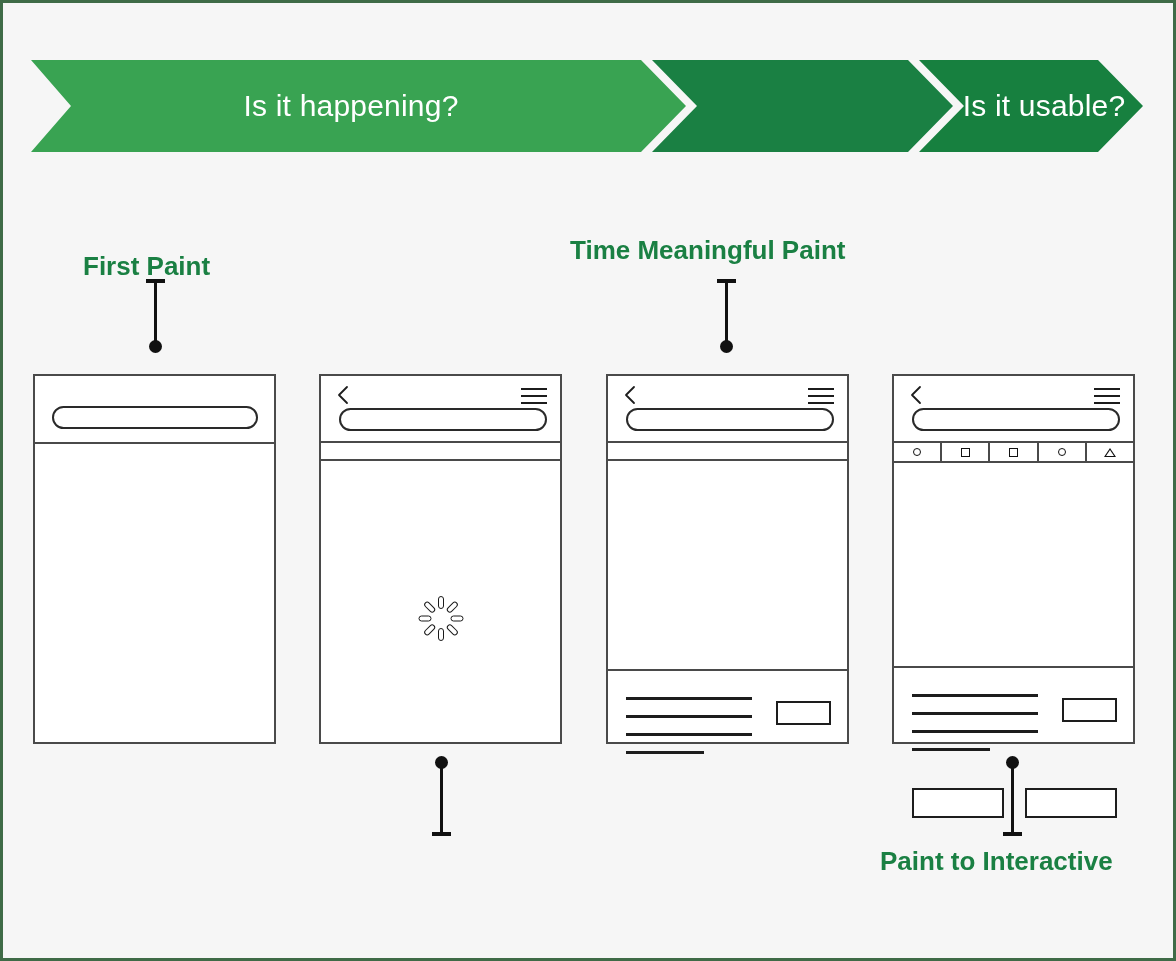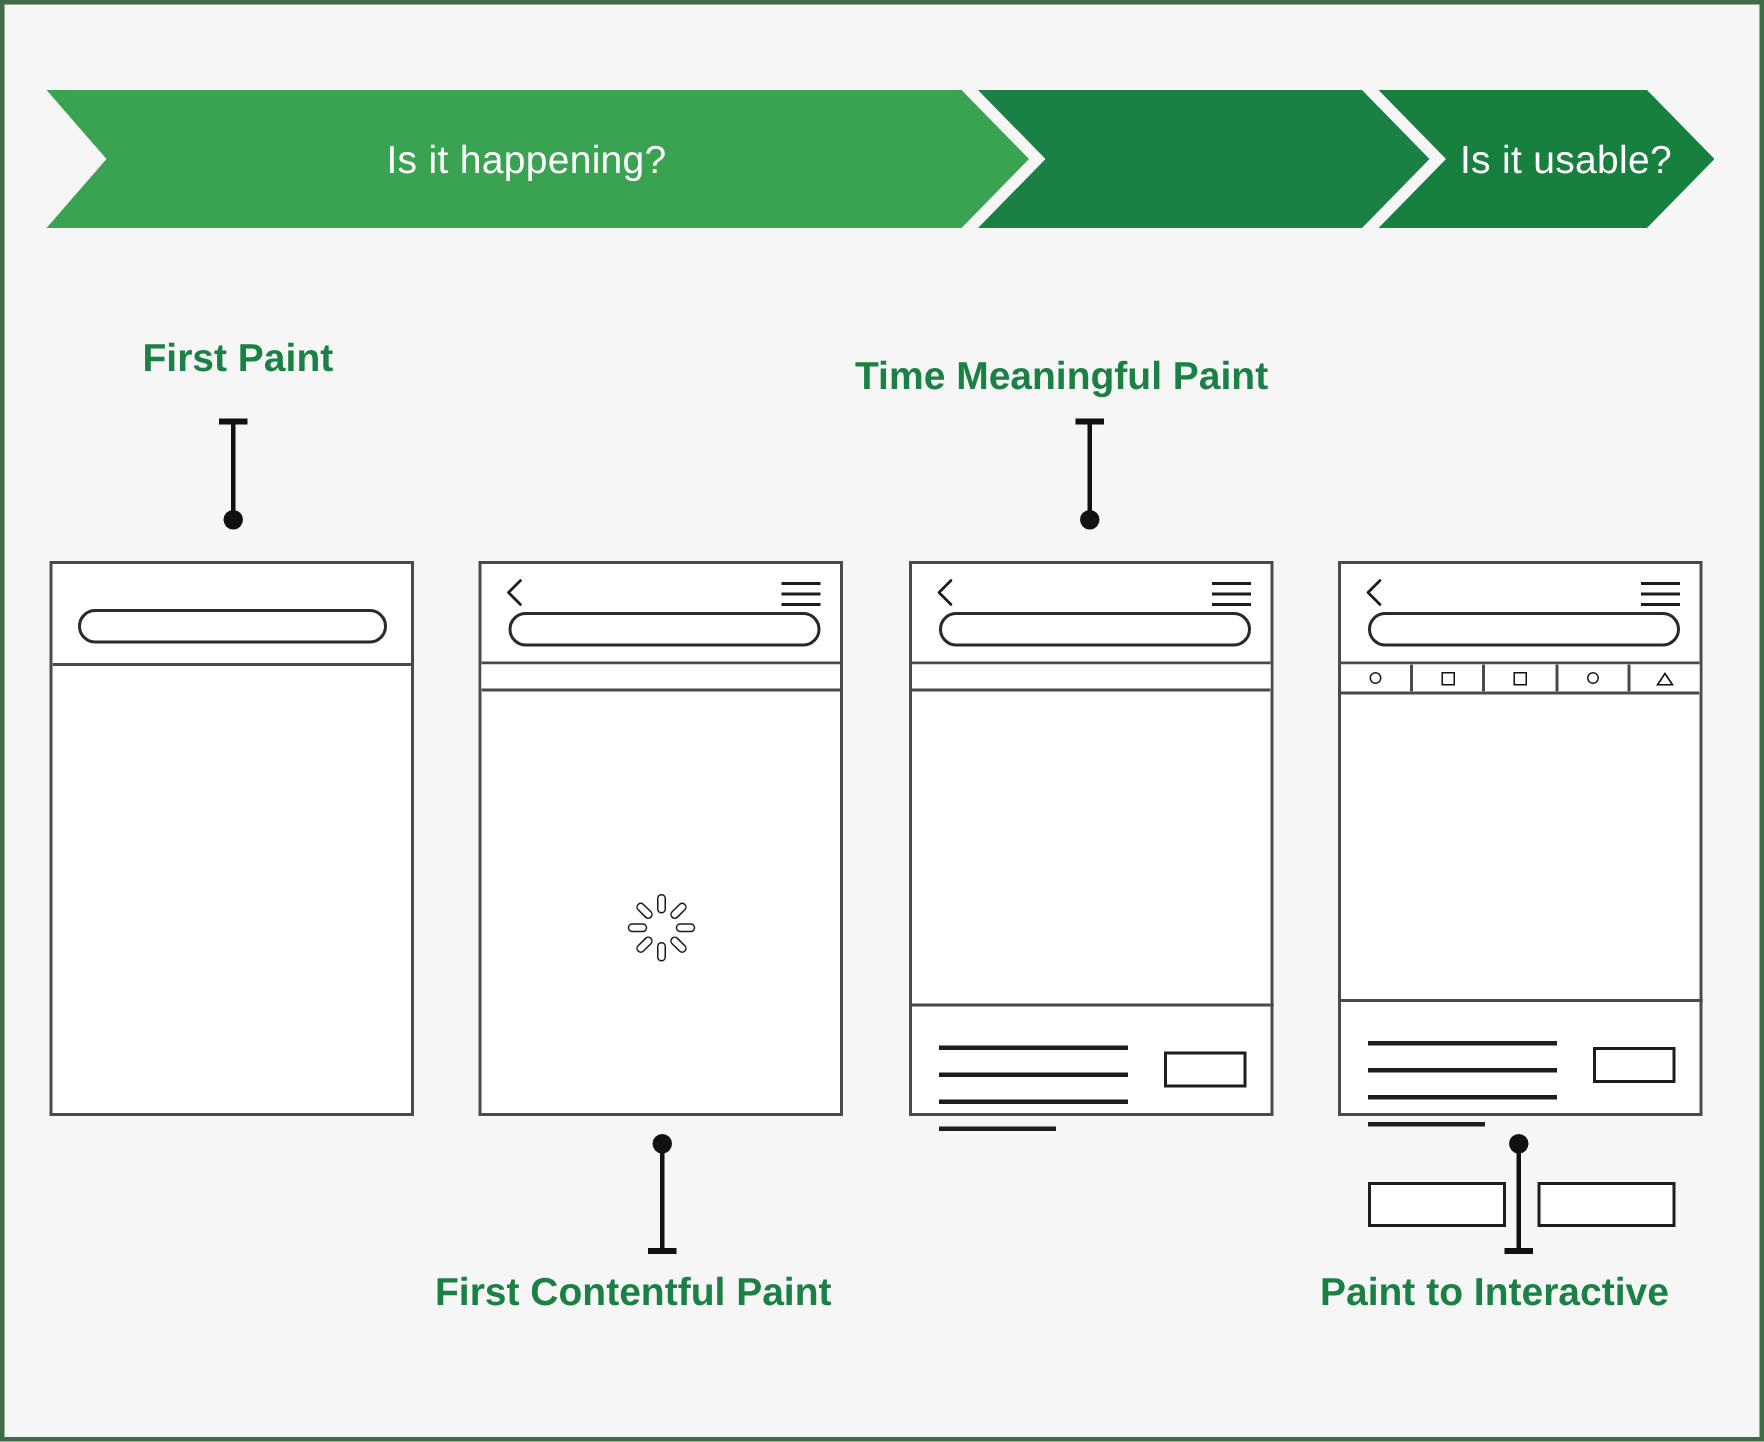--- a/index.html
+++ b/index.html
@@ -30,21 +30,21 @@
     position: absolute;
     left: 28px;
     top: 57px;
     width: 1112px;
     height: 92px;
   }
   .banner svg { display: block; }
   .banner-label {
     position: absolute;
     color: #ffffff;
-    font-size: 26px;
+    font-size: 30px;
     font-weight: 400;
     letter-spacing: 0.2px;
     white-space: nowrap;
     top: 0;
     height: 92px;
     line-height: 92px;
     text-align: center;
     pointer-events: none;
   }
   .bl0 { left: 40px;  width: 560px; }
@@ -52,21 +52,21 @@
   .bl2 { left: 898px; width: 230px; }
 
   
   .anno {
     position: absolute;
     color: #1a8043;
     font-weight: bold;
     font-size: 26px;
     white-space: nowrap;
   }
-  .anno-fp  { left: 80px;  top: 220px; margin-left: 12px; }
+  .anno-fp  { left: 80px;  top: 248px; }
   .anno-fmp { left: 567px; top: 232px; }
   .anno-fcp { left: 287px; top: 843px; }
   .anno-tti { left: 877px; top: 843px; }
 
   
   .conn { position: absolute; }
   .conn .stem {
     position: absolute;
     left: 50%;
     width: 3px;
@@ -304,21 +304,20 @@
       <polygon points="621,0 877,0 922,46 877,92 621,92 666,46" fill="#1a8043"></polygon>
 
       <polygon points="888,0 1067,0 1112,46 1067,92 888,92 933,46" fill="#17803f"></polygon>
     </svg>
     <div class="banner-label bl0">Is it happening?</div>
     <div class="banner-label bl2">Is it usable?</div>
   </div>
 
   <div class="anno anno-fp">First Paint</div>
   <div class="anno anno-fmp">Time Meaningful Paint</div>
-  <div class="anno anno-fcp">First Contentful Paint</div>
   <div class="anno anno-tti">Paint to Interactive</div>
 
   <div class="conn conn-top conn-fp">
     <span class="cap"></span>
     <span class="stem"></span>
     <span class="dot"></span>
   </div>
   <div class="conn conn-top conn-fmp">
     <span class="cap"></span>
     <span class="stem"></span>

